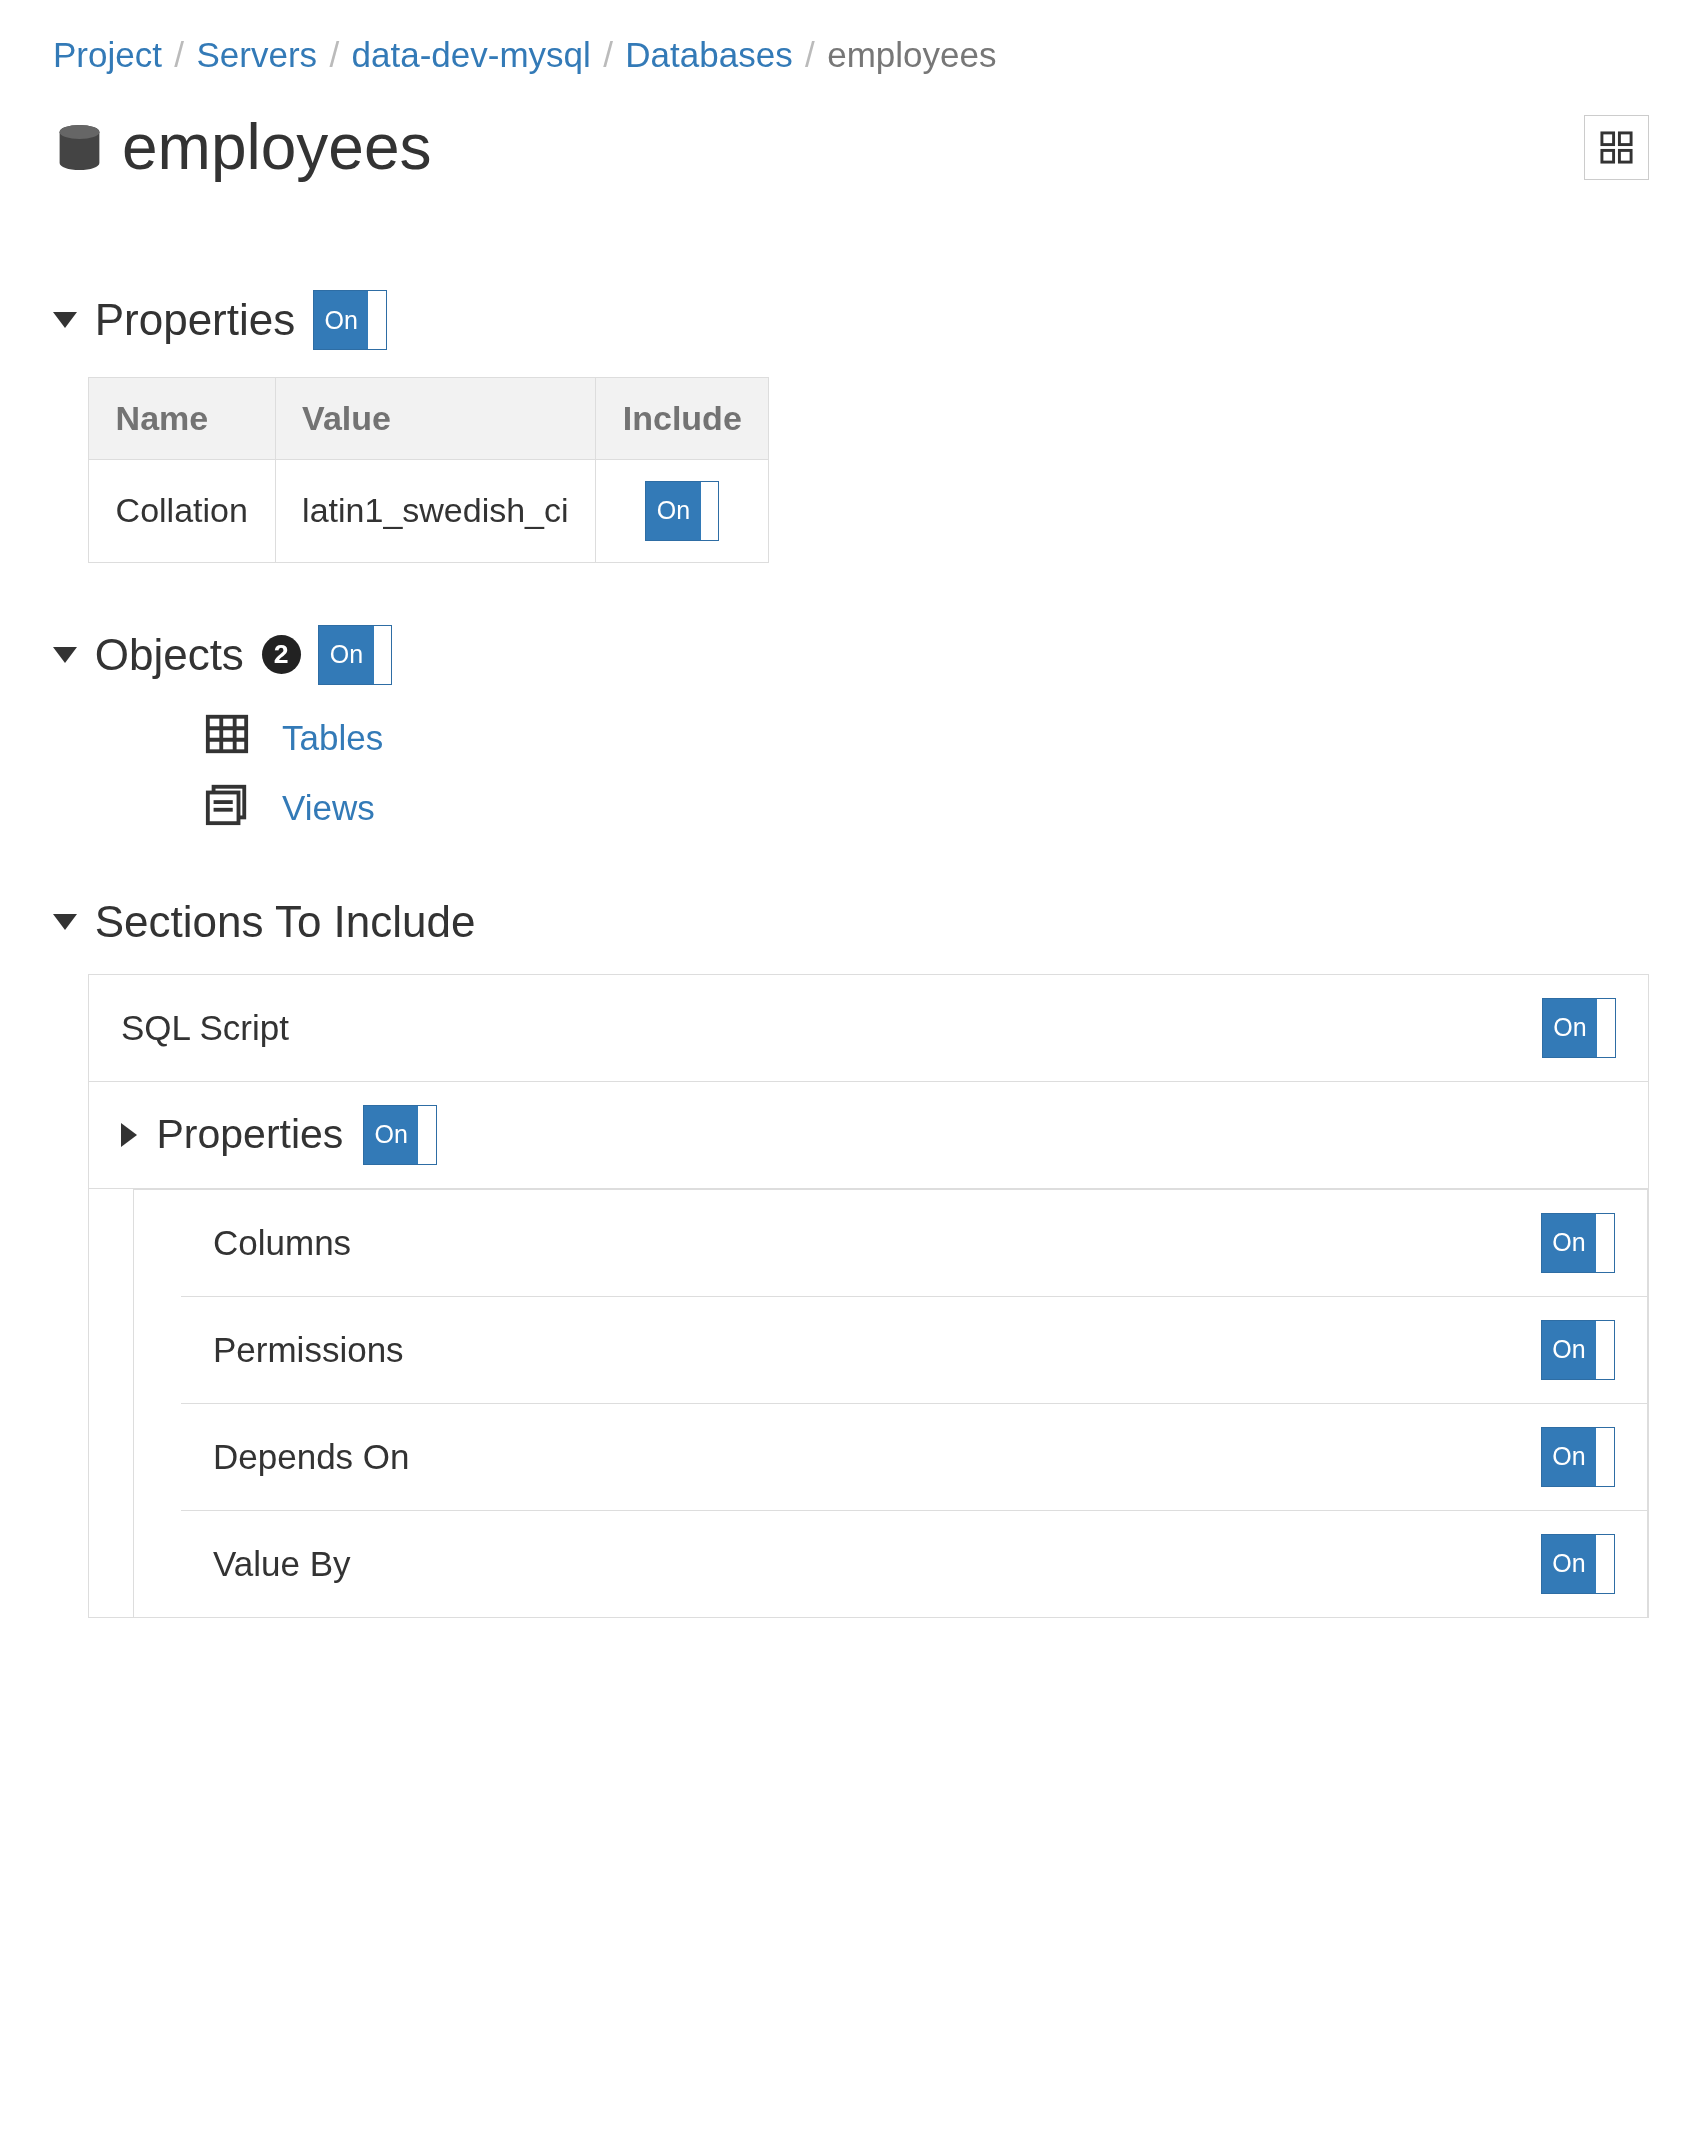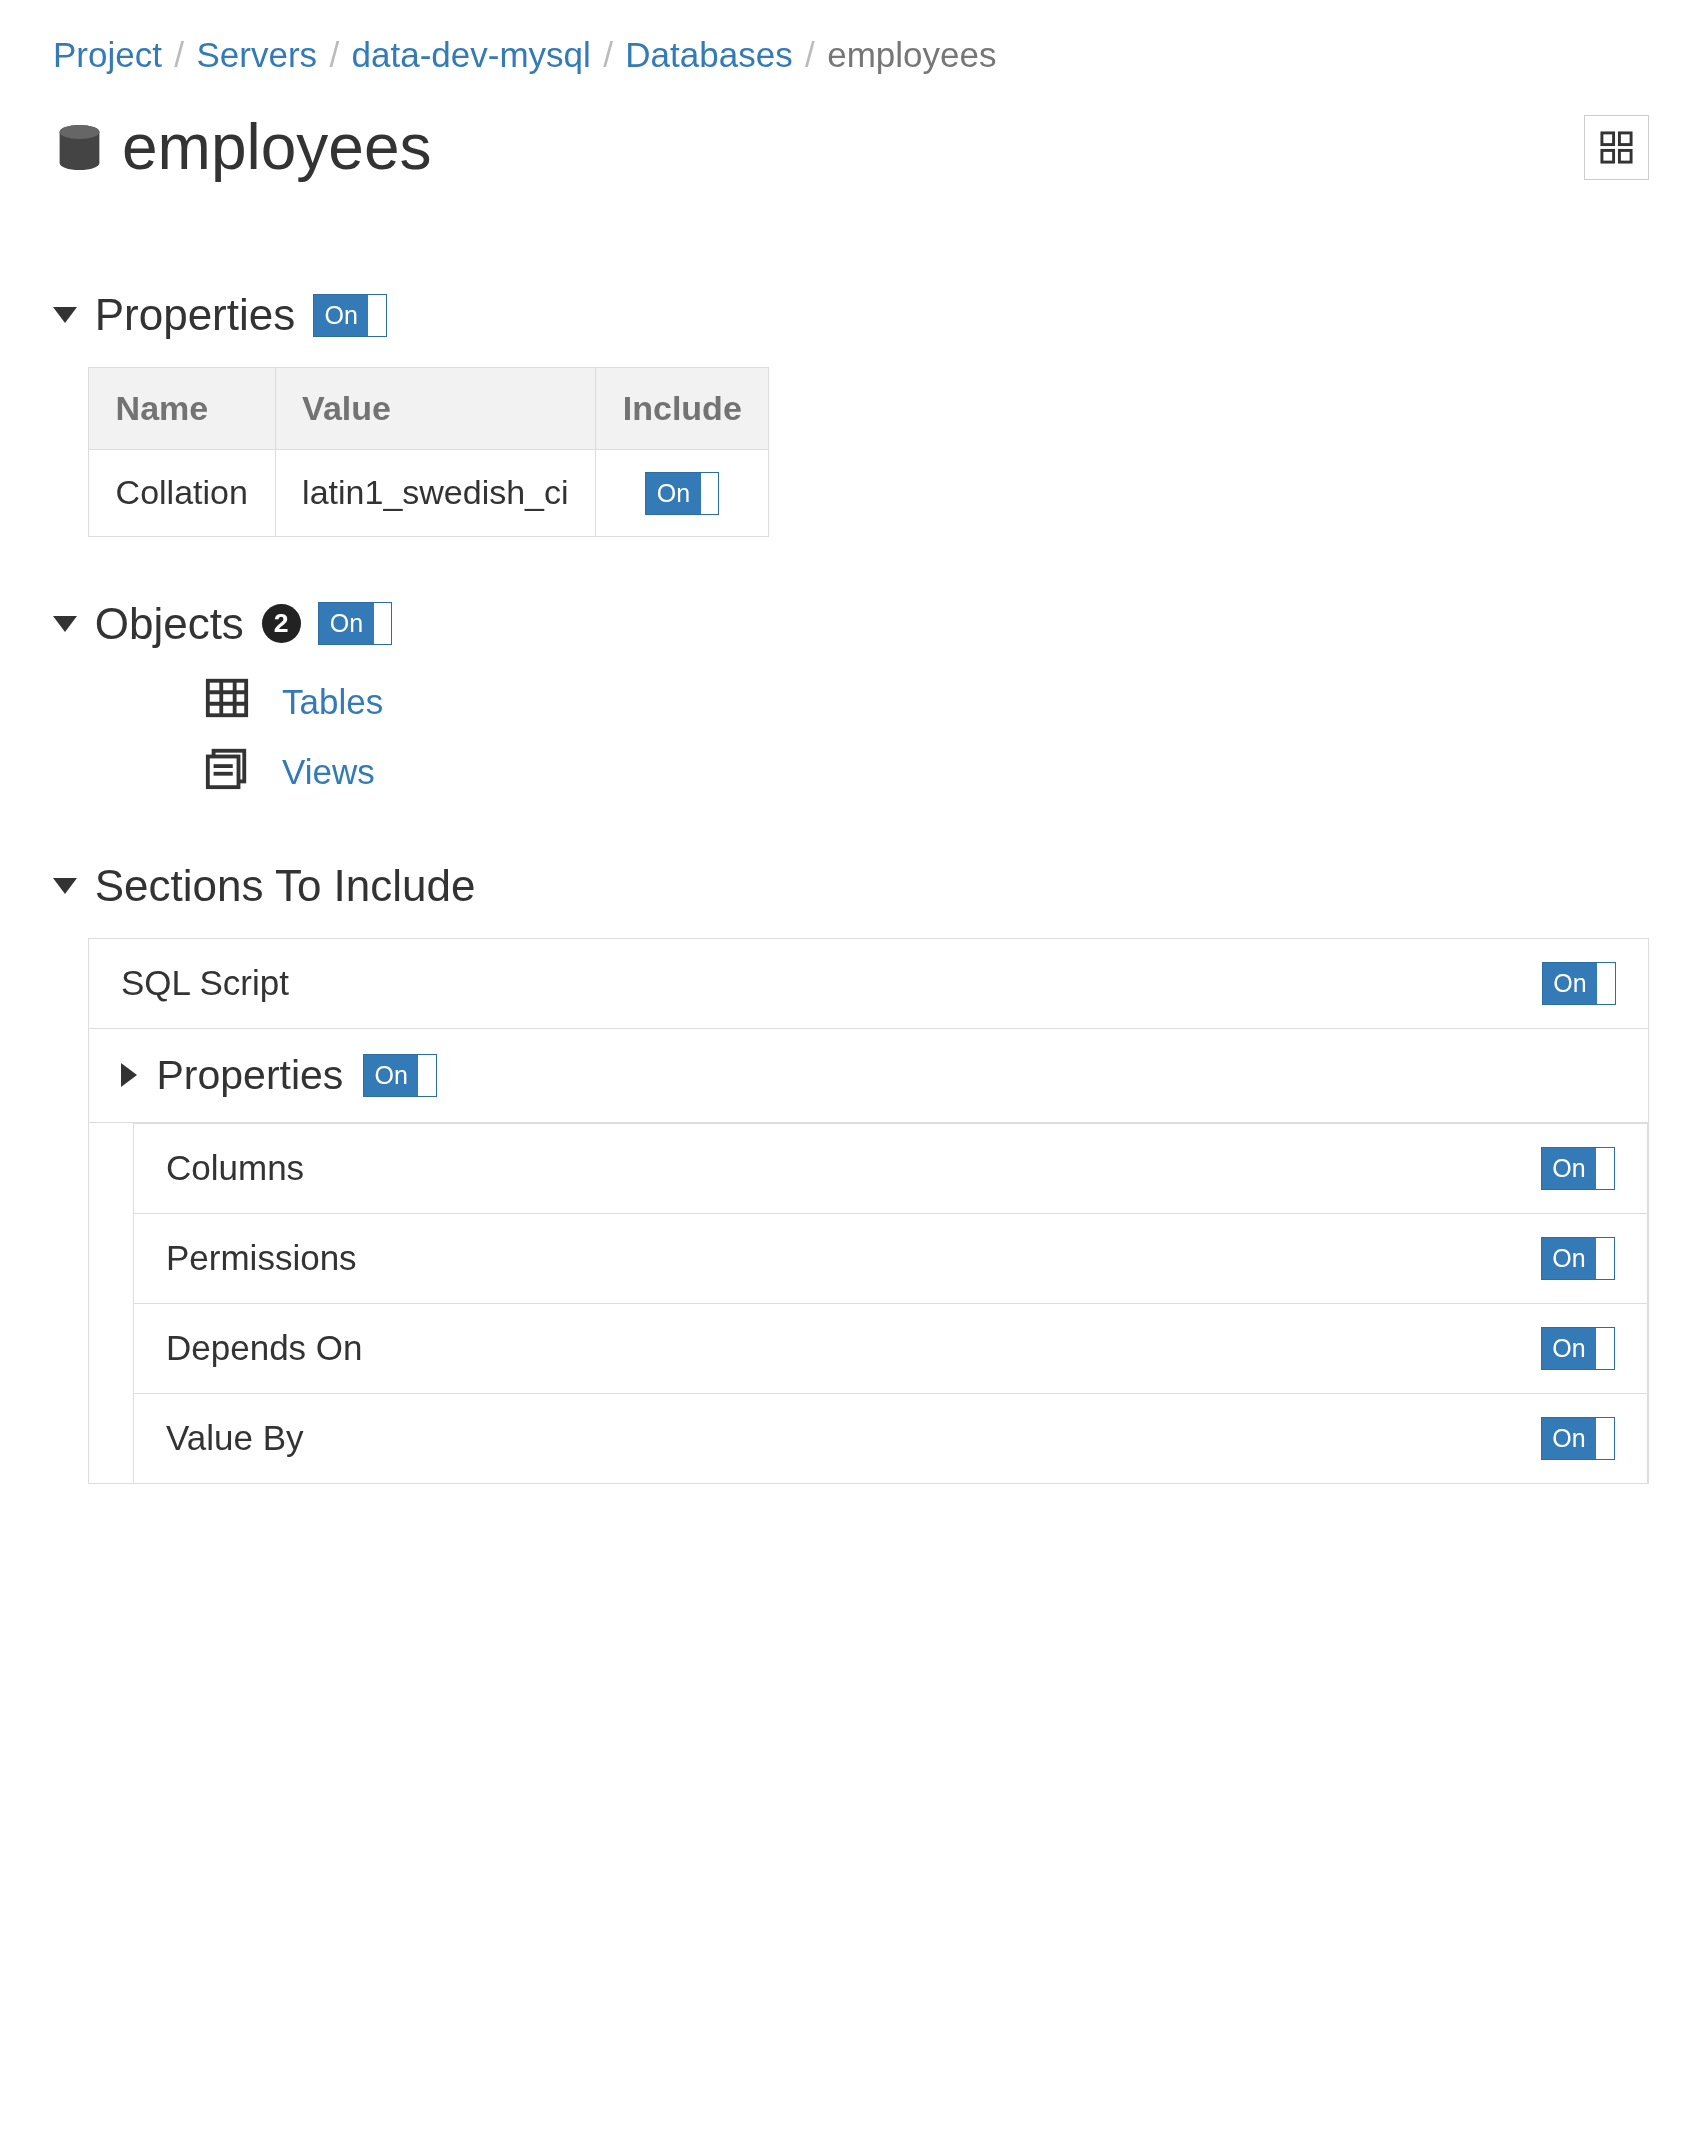--- a/index.html
+++ b/index.html
@@ -78,21 +78,21 @@
     width: 39px;
     height: 39px;
     font-size: 26.6px;
     font-weight: bold;
   }
 
   .toggle {
     display: inline-flex;
     align-items: stretch;
     border: 1.8px solid #2e6da4;
-    height: 43px;
+    height: 60px;
     cursor: pointer;
     line-height: 1;
   }
   .toggle .on {
     background: #337ab7;
     color: #fff;
     padding: 7px 10.6px;
     font-size: 25px;
     display:flex;
     align-items:center;
@@ -125,21 +125,21 @@
   .objitem svg { width:46px; height:46px; }
 
   .sections-box { margin-left: 35px; border:0.9px solid #ddd; }
   .row {
     display:flex; align-items:center; justify-content:space-between;
     padding: 23px 32px;
     border-bottom:0.9px solid #ddd;
     font-size:35px;
   }
   .row:last-child { border-bottom:none; }
-  .nested { margin-left: 44px; border:0.9px solid #ddd; border-bottom:none;}
+  .nested { margin-left: 44px; border:0.9px solid #ddd; border-bottom:none;padding-left:47px;}
   .sub-header {
     display:flex; align-items:center; gap:19.5px;
     padding: 23px 32px;
     border-bottom:0.9px solid #ddd;
   }
   .sub-header .section-title { font-size:41px; }
 </style>
 </head>
 <body>
 

